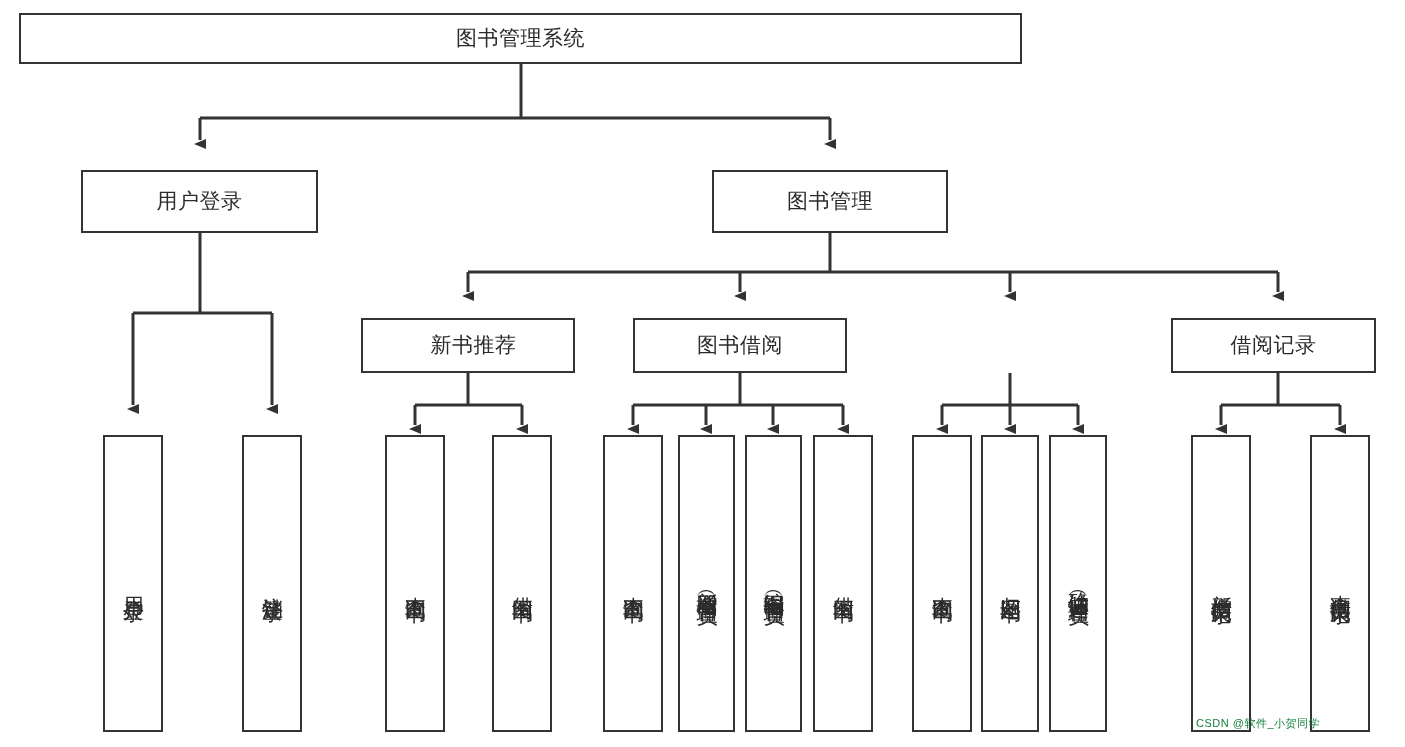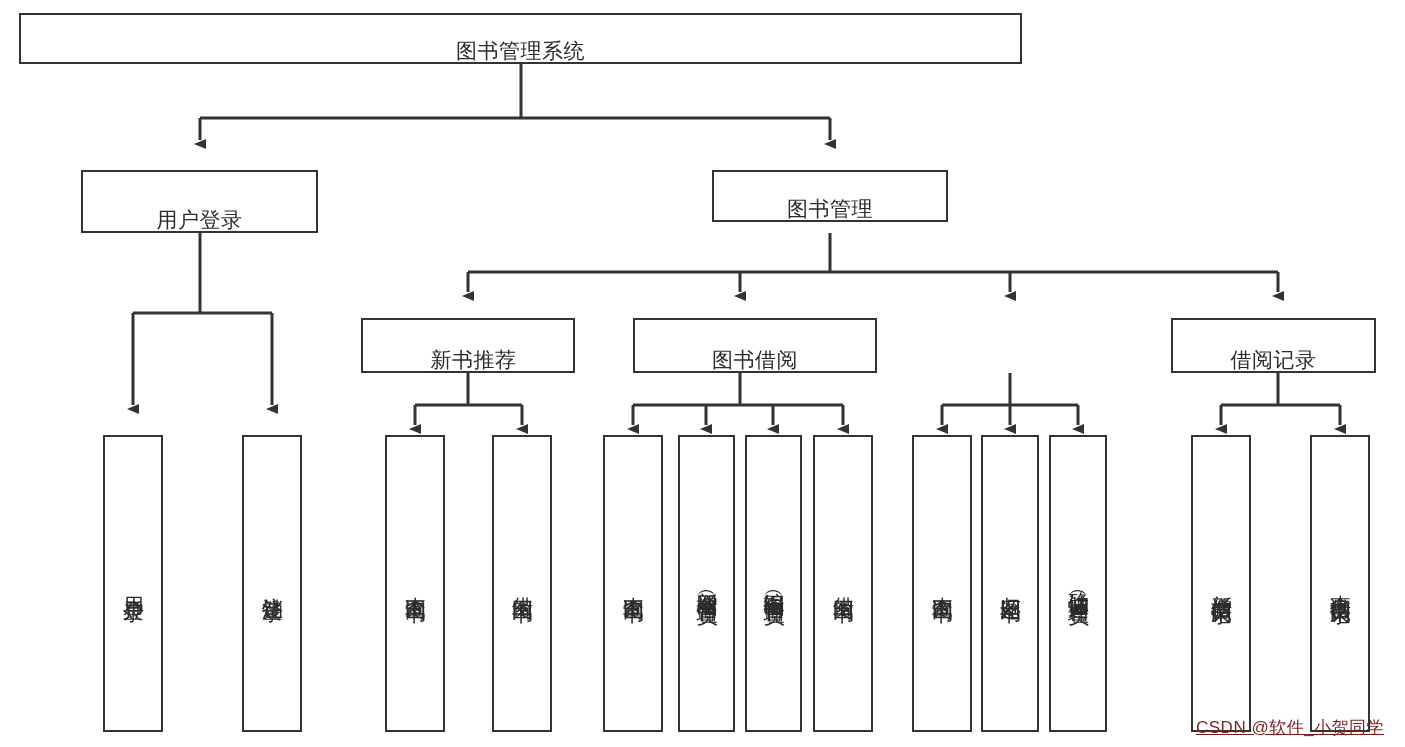--- a/index.html
+++ b/index.html
@@ -24,21 +24,21 @@
     width: 1405px;
     height: 747px;
     pointer-events: none;
   }
   .node {
     position: absolute;
     box-sizing: border-box;
     background: #ffffff;
     border: 2px solid #333333;
     display: flex;
-    align-items: flex-end;
+    align-items: center;
     justify-content: center;
     color: #2b2b2b;
   }
   .node .label {
     font-size: 21px;
     line-height: 1.05;
     letter-spacing: 0.5px;
     white-space: pre;
     text-align: center;
   }
@@ -50,26 +50,25 @@
     writing-mode: vertical-rl;
     text-orientation: upright;
     font-size: 21px;
     line-height: 1.28;
     letter-spacing: 2px;
     white-space: normal;
     max-height: 100%;
   }
   .watermark {
     position: absolute;
-    color: #7f1d1d;
-    font-size: 17px;
+    color: #15803d;
+    font-size: 11px;
     letter-spacing: 0.5px;
     white-space: nowrap;
     user-select: none;
-    text-decoration: underline;
   }
 </style>
 </head>
 <body>
 
 <div id="canvas">
 
   <svg class="edges" viewBox="0 0 1405 747" xmlns="http://www.w3.org/2000/svg">
     <defs>
       <marker id="arrow" markerWidth="10" markerHeight="12" refX="1" refY="6" orient="auto" markerUnits="userSpaceOnUse">
@@ -121,28 +120,28 @@
     </g>
   </svg>
 
   <div class="node" style="left:19px; top:13px; width:1003px; height:51px;">
     <span class="label">图书管理系统</span>
   </div>
 
   <div class="node" style="left:81px; top:170px; width:237px; height:63px;">
     <span class="label">用户登录</span>
   </div>
-  <div class="node" style="left:712px; top:170px; width:236px; height:52px;">
+  <div class="node" style="left:712px; top:170px; width:236px; height:63px;">
     <span class="label">图书管理</span>
   </div>
 
   <div class="node" style="left:361px; top:318px; width:214px; height:55px;padding-left:11px;">
     <span class="label">新书推荐</span>
   </div>
-  <div class="node" style="left:633px; top:318px; width:244px; height:55px;">
+  <div class="node" style="left:633px; top:318px; width:214px; height:55px;">
     <span class="label">图书借阅</span>
   </div>
   <div class="node" style="left:1171px; top:318px; width:205px; height:55px;">
     <span class="label">借阅记录</span>
   </div>
 
   <div class="node vertical" style="left:103px; top:435px; width:60px; height:297px;">
     <span class="label">用户登录</span>
   </div>
   <div class="node vertical" style="left:242px; top:435px; width:60px; height:297px;">

